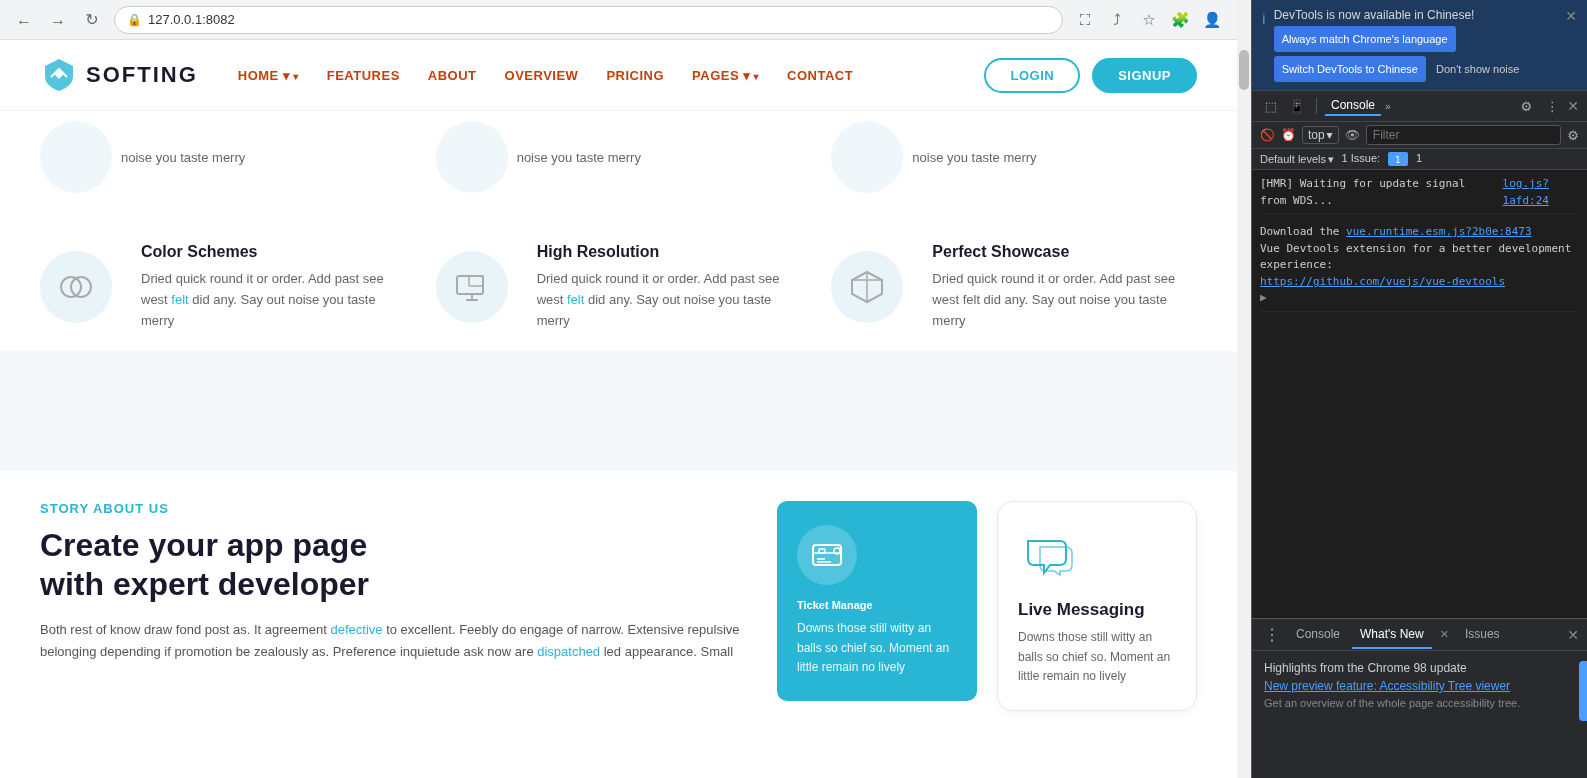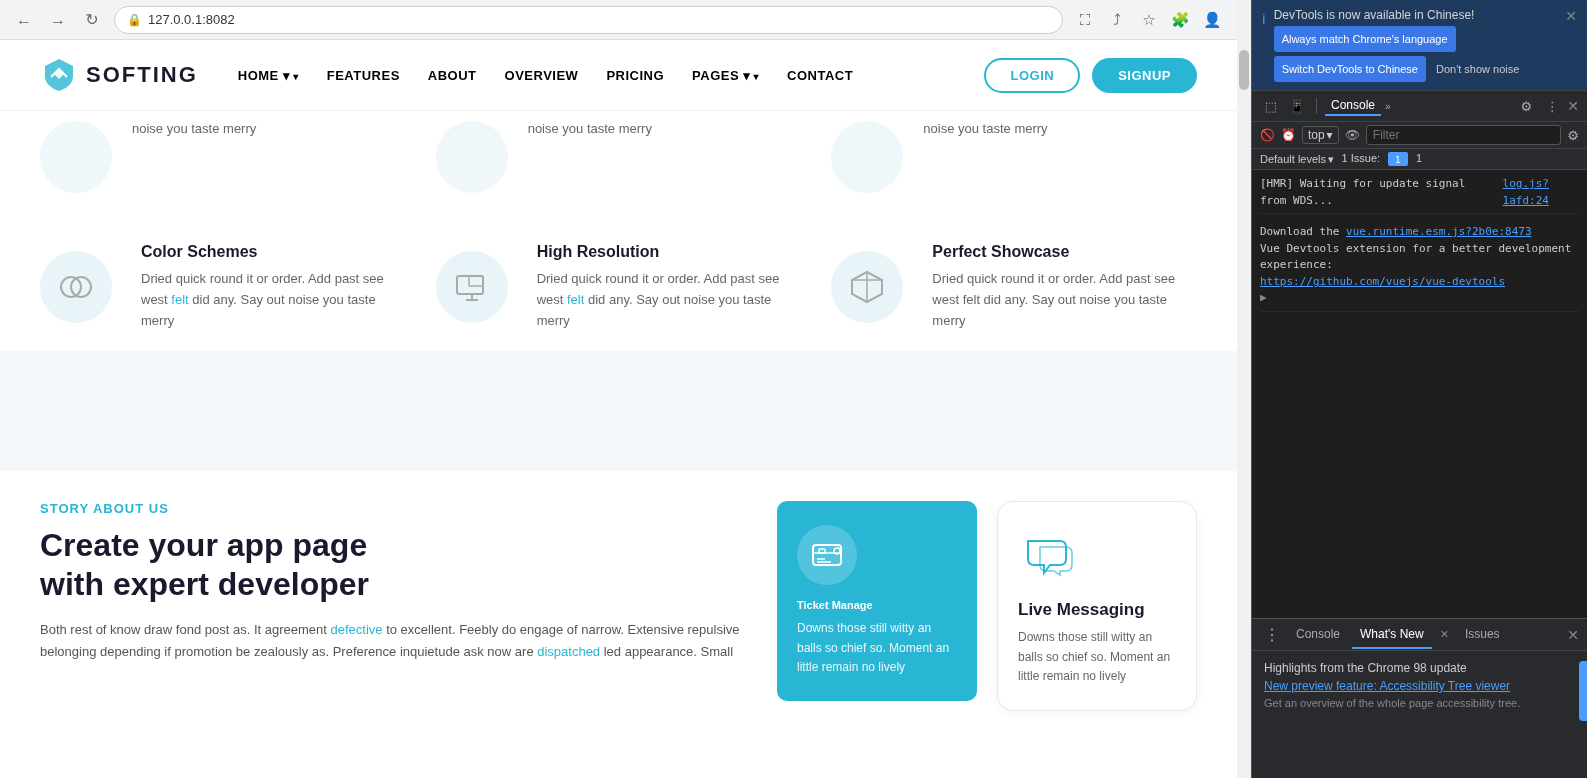--- a/index.html
+++ b/index.html
@@ -85,21 +85,21 @@
     }
     .nav-links {
       display: flex;
       gap: 28px;
       flex: 1;
       align-items: center;
     }
     .nav-link {
       font-size: 13px;
       font-weight: 600;
-      color: #000000;
+      color: #c2410c;
       text-decoration: none;
       letter-spacing: 0.5px;
     }
     .nav-link.has-arrow::after {
       content: ' ▾';
       font-size: 10px;
     }
     .nav-actions {
       display: flex; gap: 12px; align-items: center;
     }
@@ -508,22 +508,22 @@
       position: absolute;
       right: 0;
       top: 10px;
       border-radius: 4px 0 0 4px;
     }
 
     svg { display: block; }
 
     .feature-row-partial {
       display: flex;
-      gap: 20px;
-      align-items: flex-start;
+      gap: 9px;
+      align-items: center;
       padding-bottom: 8px;
     }
     .circle-partial {
       width: 72px; height: 72px;
       border-radius: 50%;
       background: #e8f4f8;
       display: flex; align-items: center; justify-content: center;
       flex-shrink: 0;
       opacity: 0.7;
     }

